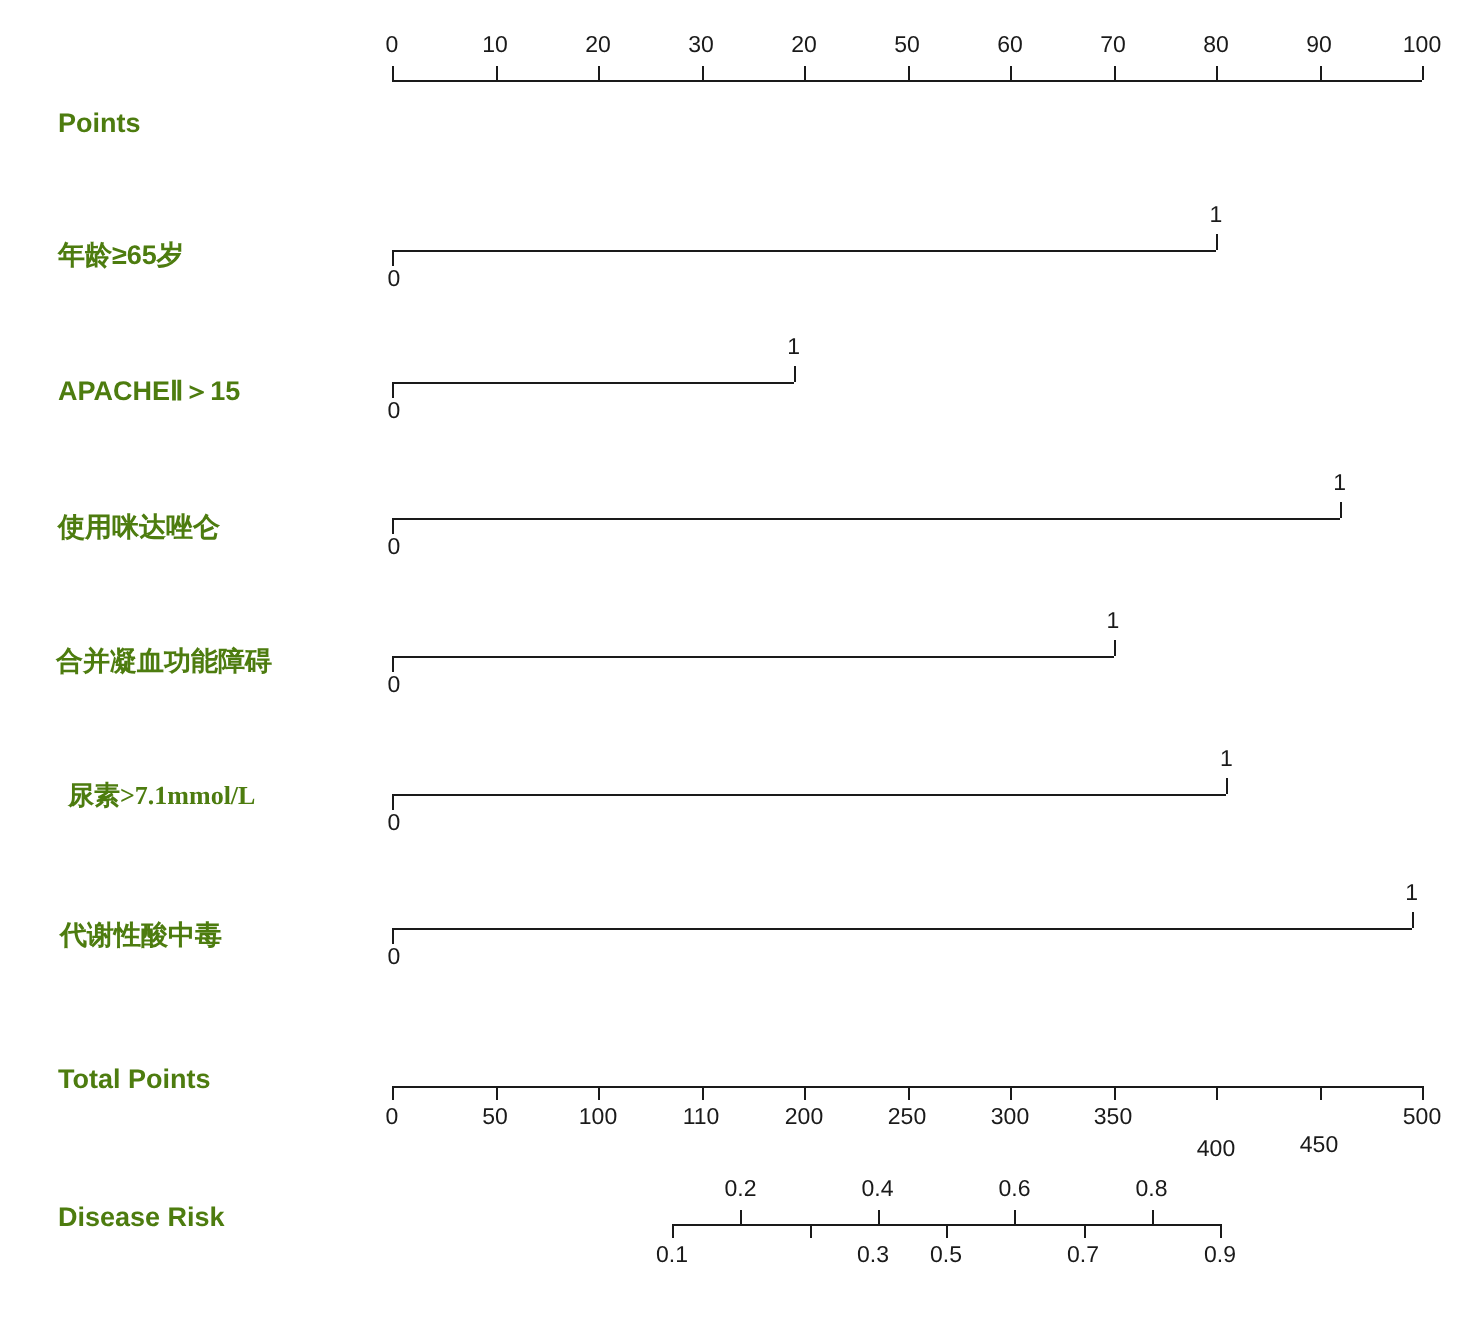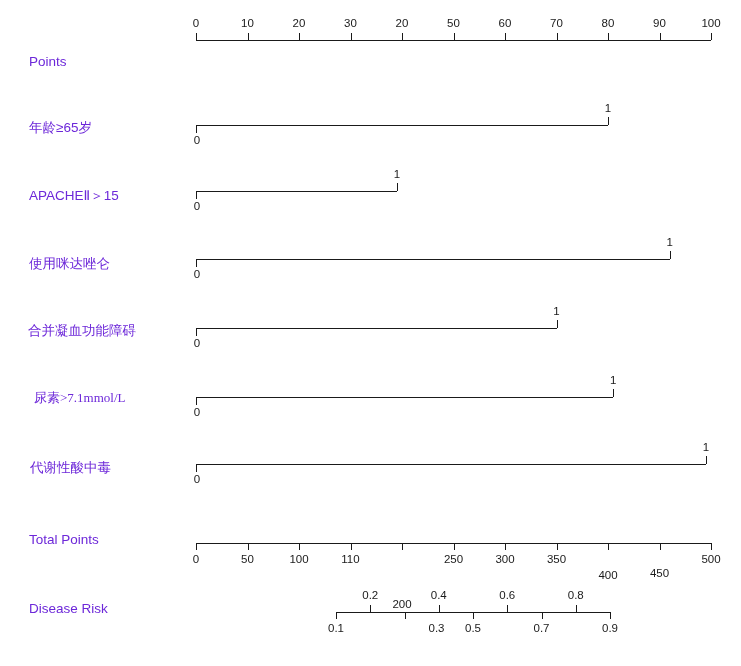--- a/index.html
+++ b/index.html
@@ -18,23 +18,24 @@
   #nomogram {
     position: absolute;
     left: 0;
     top: 0;
     width: 741px;
     height: 666px;
   }
   .row-label {
     position: absolute;
     font-size: 13.5px;
-    color: #6d28d9;
+    color: #4d7c0f;
     white-space: nowrap;
     line-height: 1;
+    font-weight: bold;
   }
   .tick-label {
     position: absolute;
     font-size: 11.5px;
     color: #1a1a1a;
     white-space: nowrap;
     line-height: 1;
     text-align: center;
   }
   .axis-line {
@@ -119,21 +120,21 @@
     <div class="axis-line" style="left: 196px; top: 543px; width: 515px;"></div>
     <div class="tick-mark" style="left: 196px; top: 543px; height: 7px;"></div>
     <div class="tick-label" style="left: 156px; top: 554px; width: 80px;">0</div>
     <div class="tick-mark" style="left: 247.5px; top: 543px; height: 7px;"></div>
     <div class="tick-label" style="left: 207.5px; top: 554px; width: 80px;">50</div>
     <div class="tick-mark" style="left: 299px; top: 543px; height: 7px;"></div>
     <div class="tick-label" style="left: 259px; top: 554px; width: 80px;">100</div>
     <div class="tick-mark" style="left: 350.5px; top: 543px; height: 7px;"></div>
     <div class="tick-label" style="left: 310.5px; top: 554px; width: 80px;">110</div>
     <div class="tick-mark" style="left: 402px; top: 543px; height: 7px;"></div>
-    <div class="tick-label" style="left: 362px; top: 554px; width: 80px; margin-top: 45px;">200</div>
+    <div class="tick-label" style="left: 362px; top: 554px; width: 80px;">200</div>
     <div class="tick-mark" style="left: 453.5px; top: 543px; height: 7px;"></div>
     <div class="tick-label" style="left: 413.5px; top: 554px; width: 80px;">250</div>
     <div class="tick-mark" style="left: 505px; top: 543px; height: 7px;"></div>
     <div class="tick-label" style="left: 465px; top: 554px; width: 80px;">300</div>
     <div class="tick-mark" style="left: 556.5px; top: 543px; height: 7px;"></div>
     <div class="tick-label" style="left: 516.5px; top: 554px; width: 80px;">350</div>
     <div class="tick-mark" style="left: 608px; top: 543px; height: 7px;"></div>
     <div class="tick-label" style="left: 568px; top: 554px; width: 80px; margin-top: 16px;">400</div>
     <div class="tick-mark" style="left: 659.5px; top: 543px; height: 7px;"></div>
     <div class="tick-label" style="left: 619.5px; top: 568px; width: 80px;">450</div>

